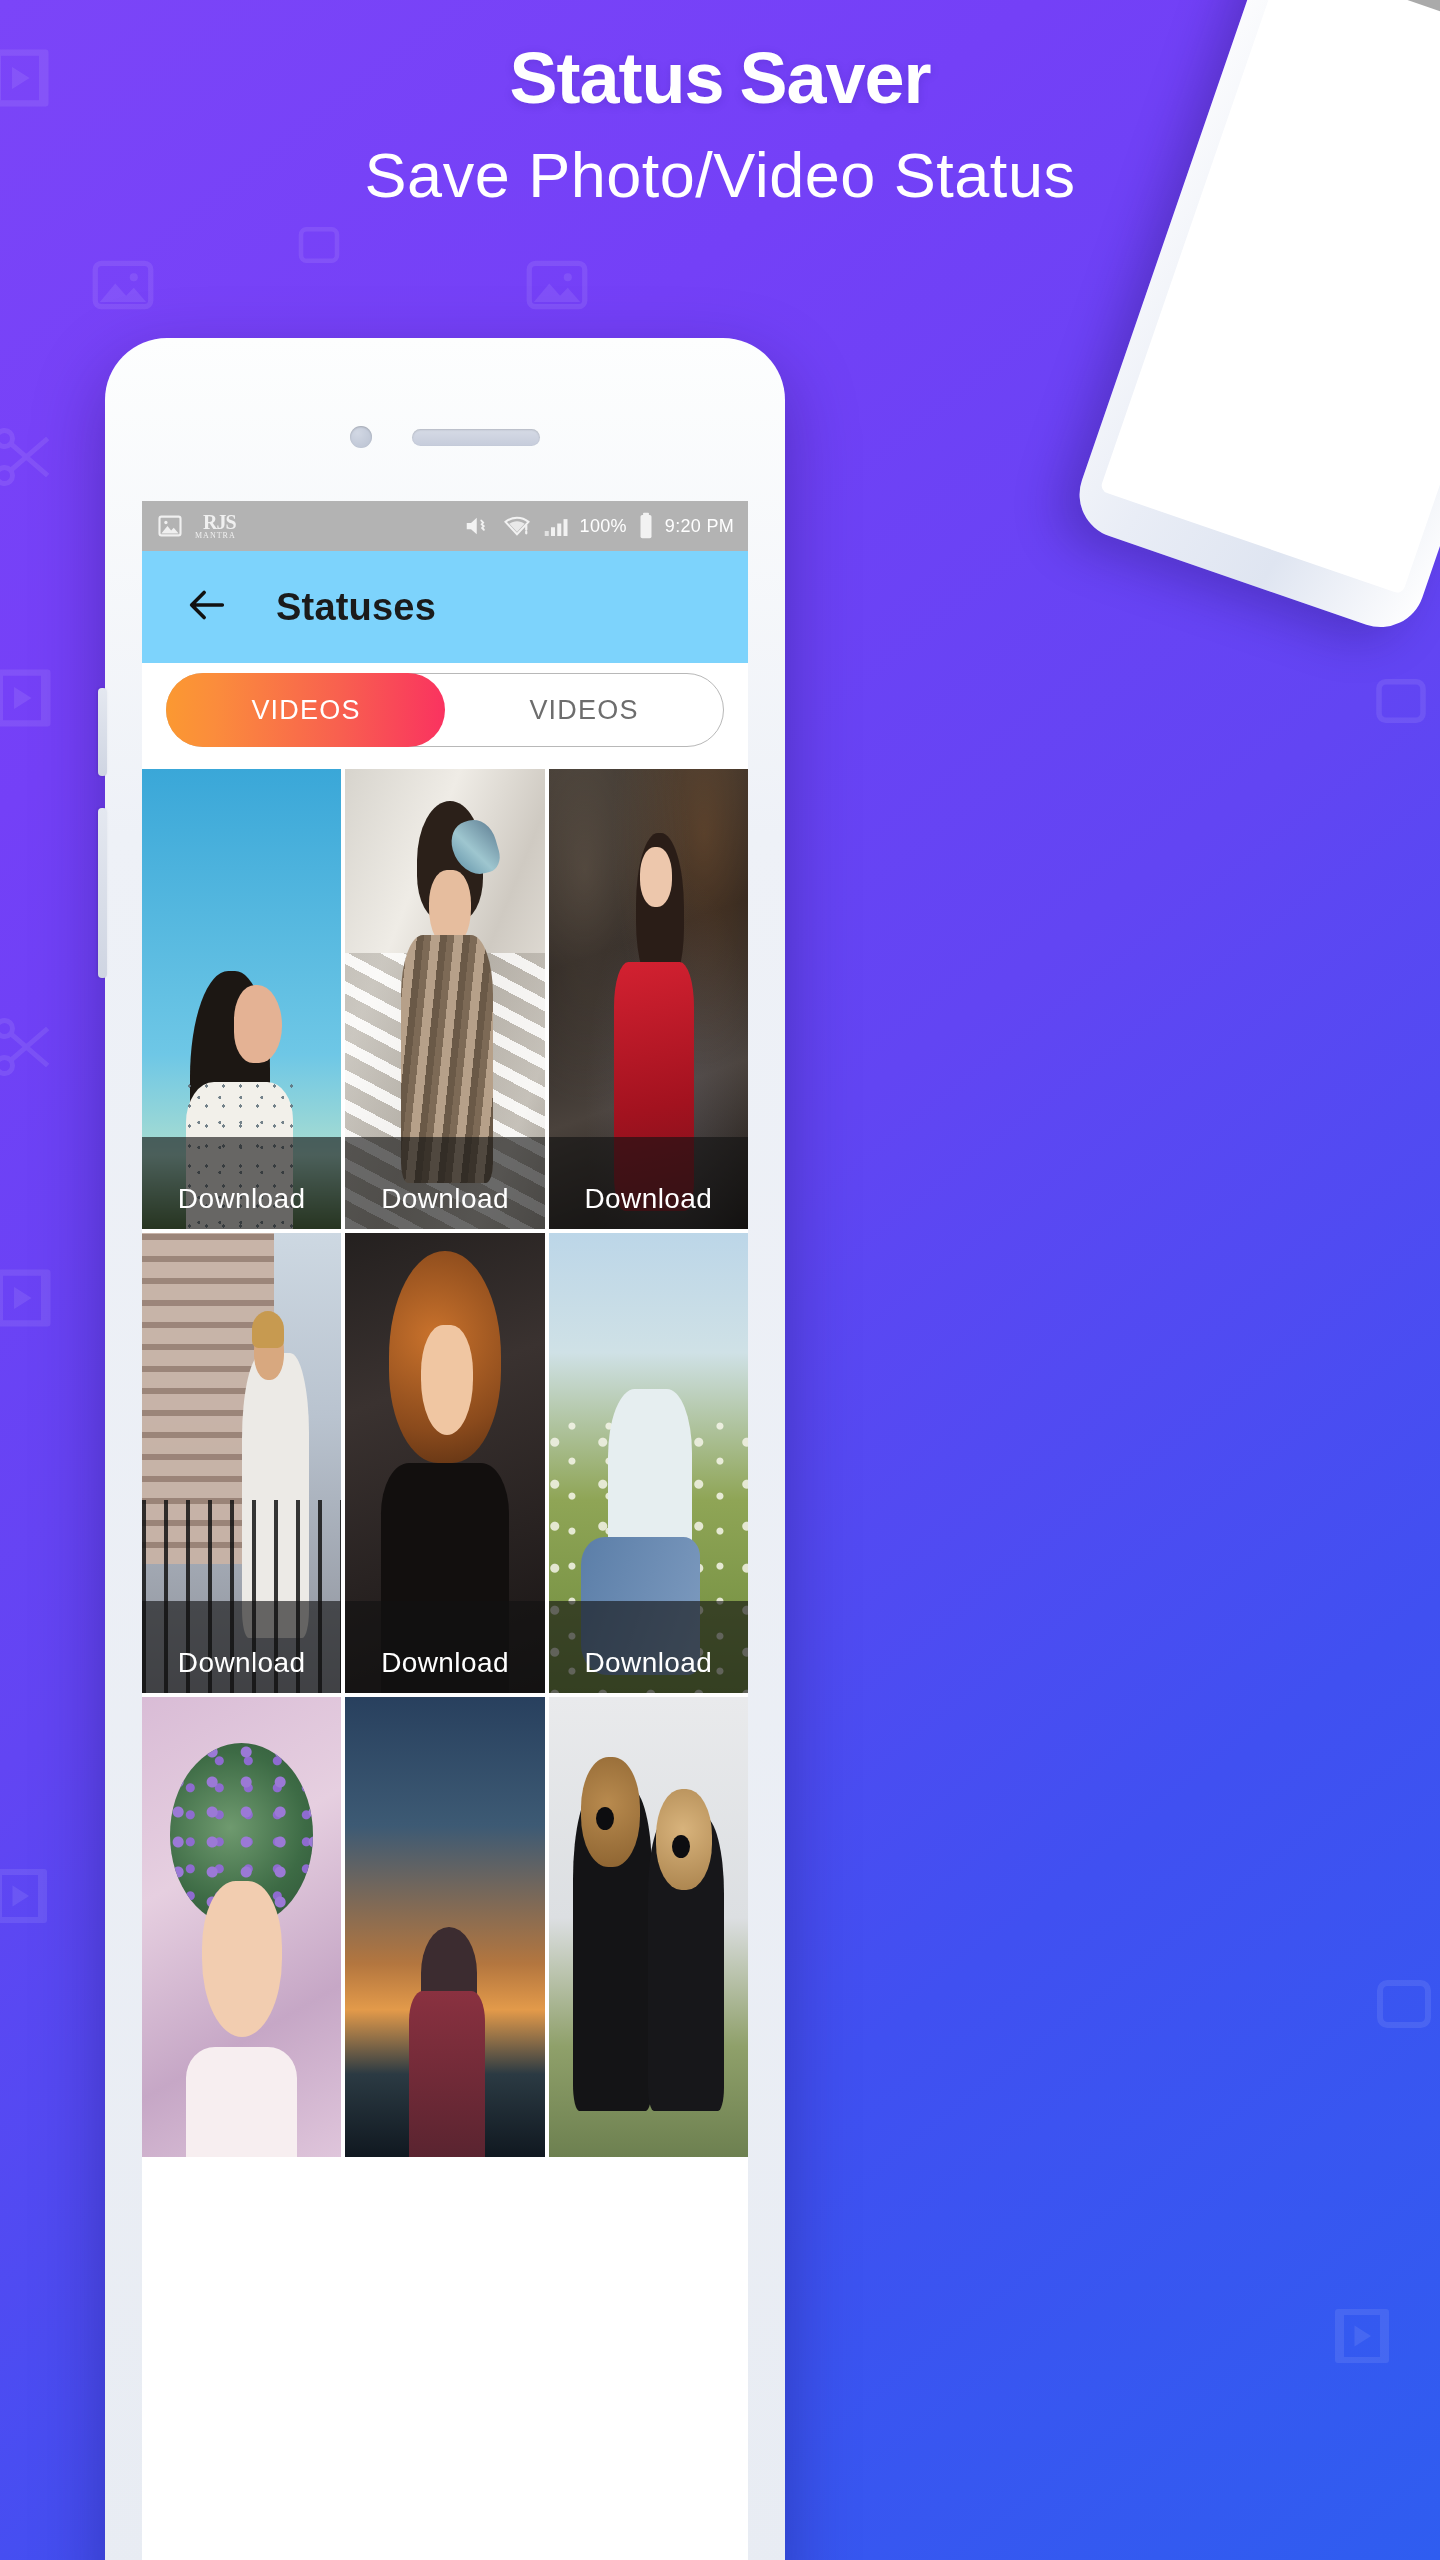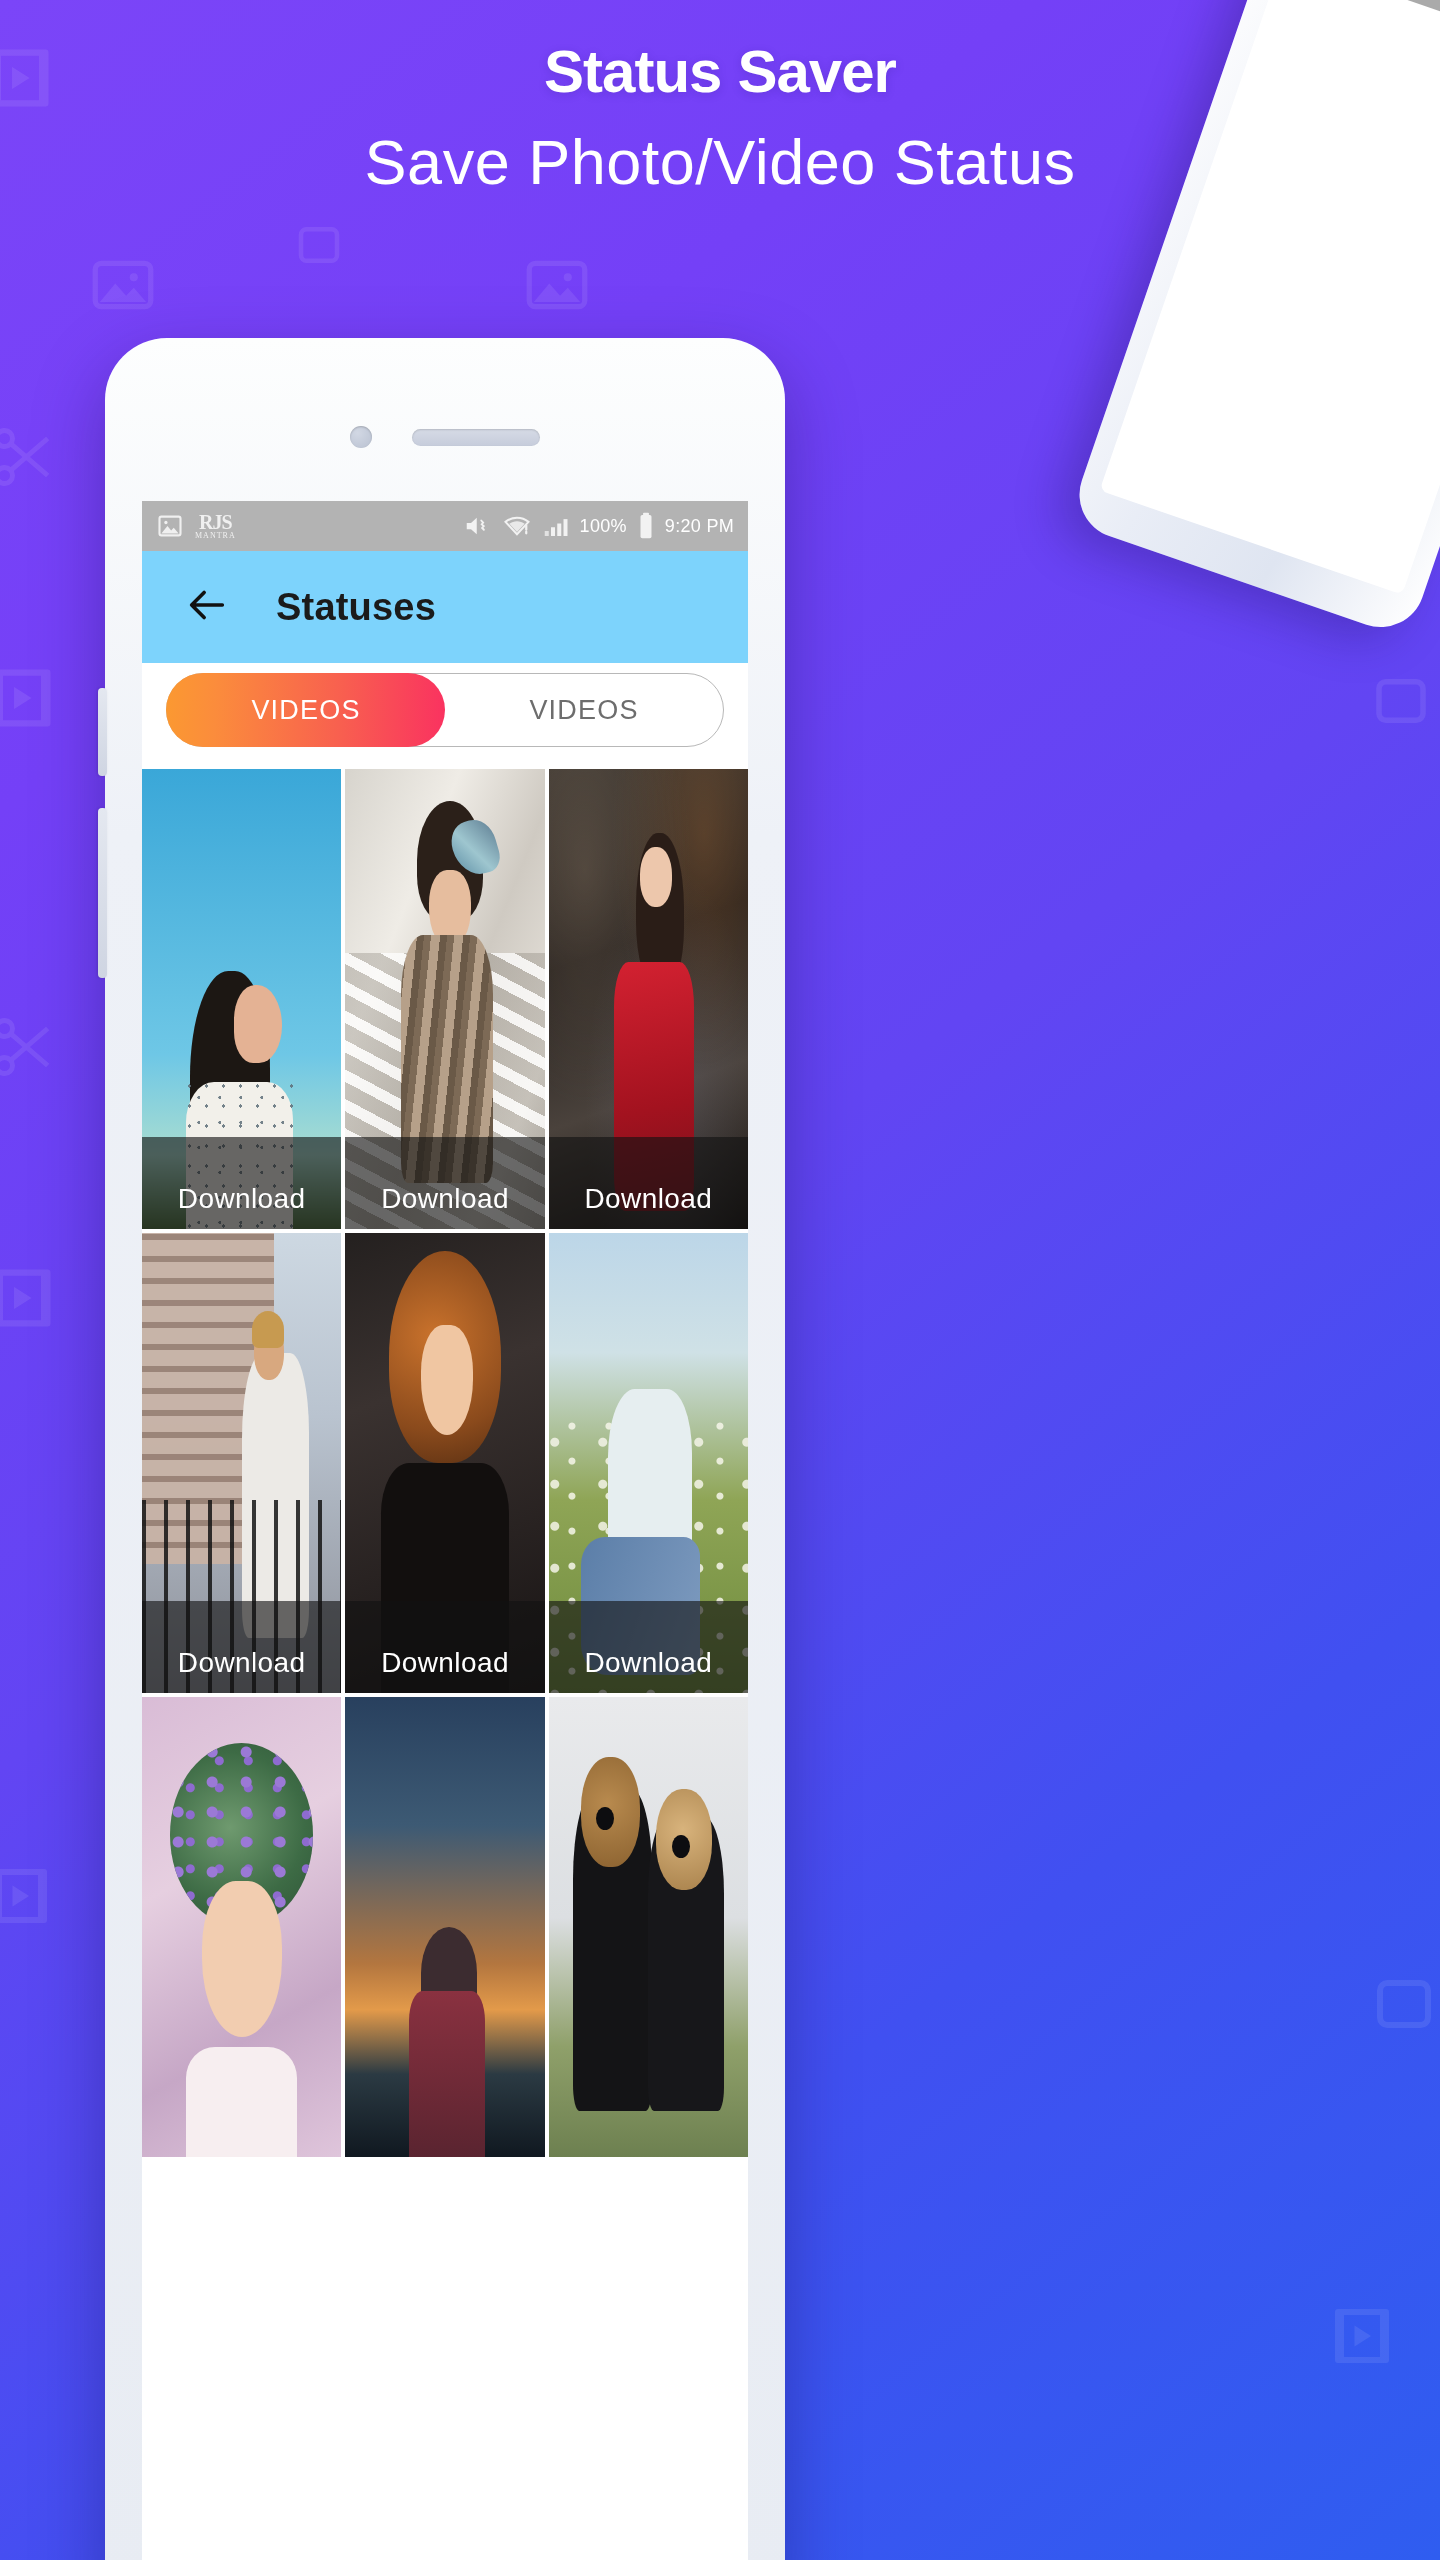--- a/index.html
+++ b/index.html
@@ -21,21 +21,21 @@
   .wm svg { display:block; }
   .wm-play svg path, .wm-play svg rect { fill:#ffffff; }
 
   
   .headline {
     position:absolute; top:0; left:0; width:1440px;
     text-align:center; z-index:6; padding-top:40px;
   }
   .title {
     color:#ffffff;
-    font-size:60px;
+    font-size:72px;
     font-weight:bold;
     letter-spacing:-1px;
     line-height:1.08;
     text-shadow:0 2px 10px rgba(40,20,120,.18);
   }
   .title .t2 { margin-left:16px; }
   .subtitle {
     color:#ffffff;
     font-size:63px;
     font-weight:300;
@@ -61,21 +61,21 @@
     position:absolute; top:64px; left:20px; right:20px; bottom:40px;
     background:#ffffff; border-radius:8px; overflow:hidden;
   }
   .phone-back-statusbar {
     height:52px; background:#aaaaaa;
     display:flex; align-items:center; padding-left:16px;
   }
   .mini-logo {
     color:#f1f1f1; font-size:22px; font-weight:bold;
     font-family:"Liberation Serif", serif; line-height:1;
-    letter-spacing:-1px; text-align:center;
+    letter-spacing:-1px; text-align:right;
   }
   .mini-logo .sub { font-size:8px; letter-spacing:1px; display:block; font-weight:normal; }
 
   
   .phone {
     position:absolute;
     left:105px; top:338px;
     width:680px; height:2260px;
     background:linear-gradient(180deg,#fdfefe 0%,#eef1f7 22%,#e8ecf3 100%);
     border-radius:62px 62px 0 0;

